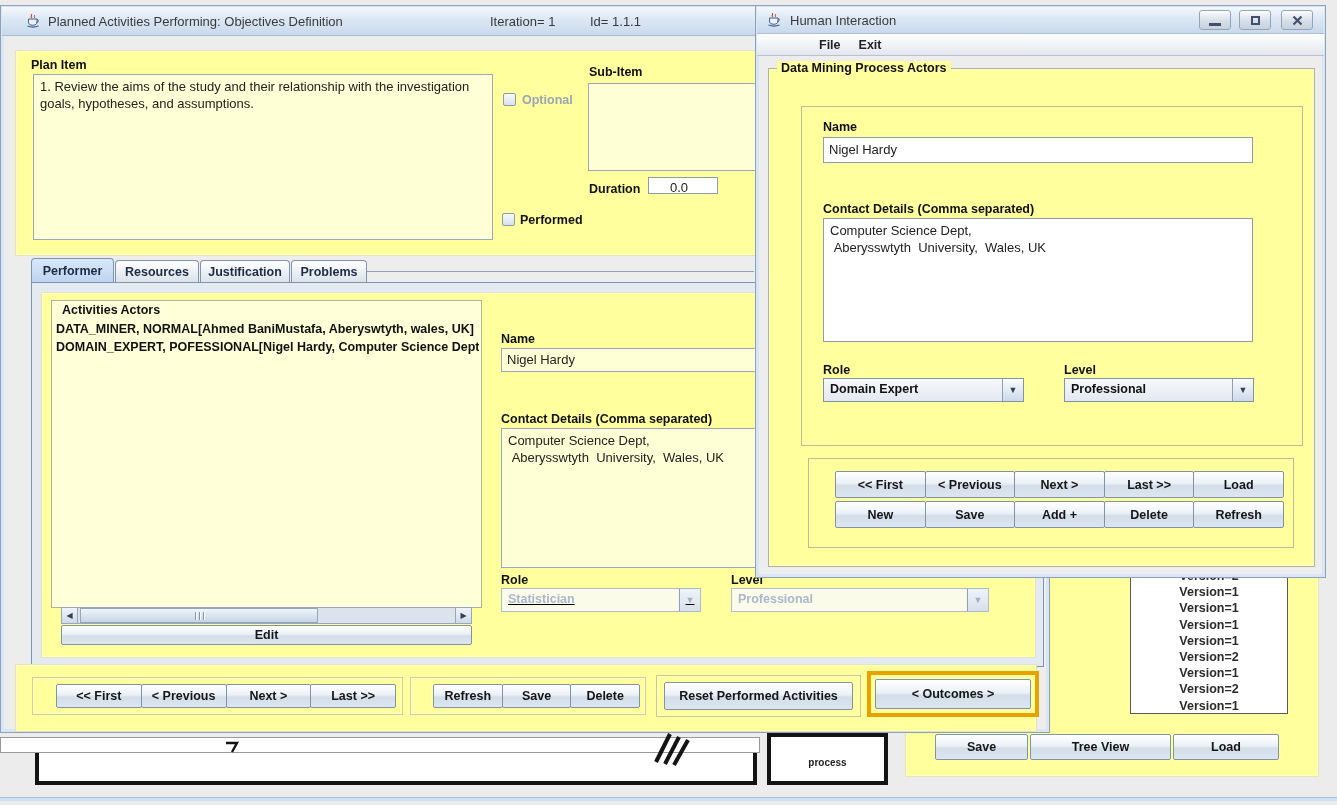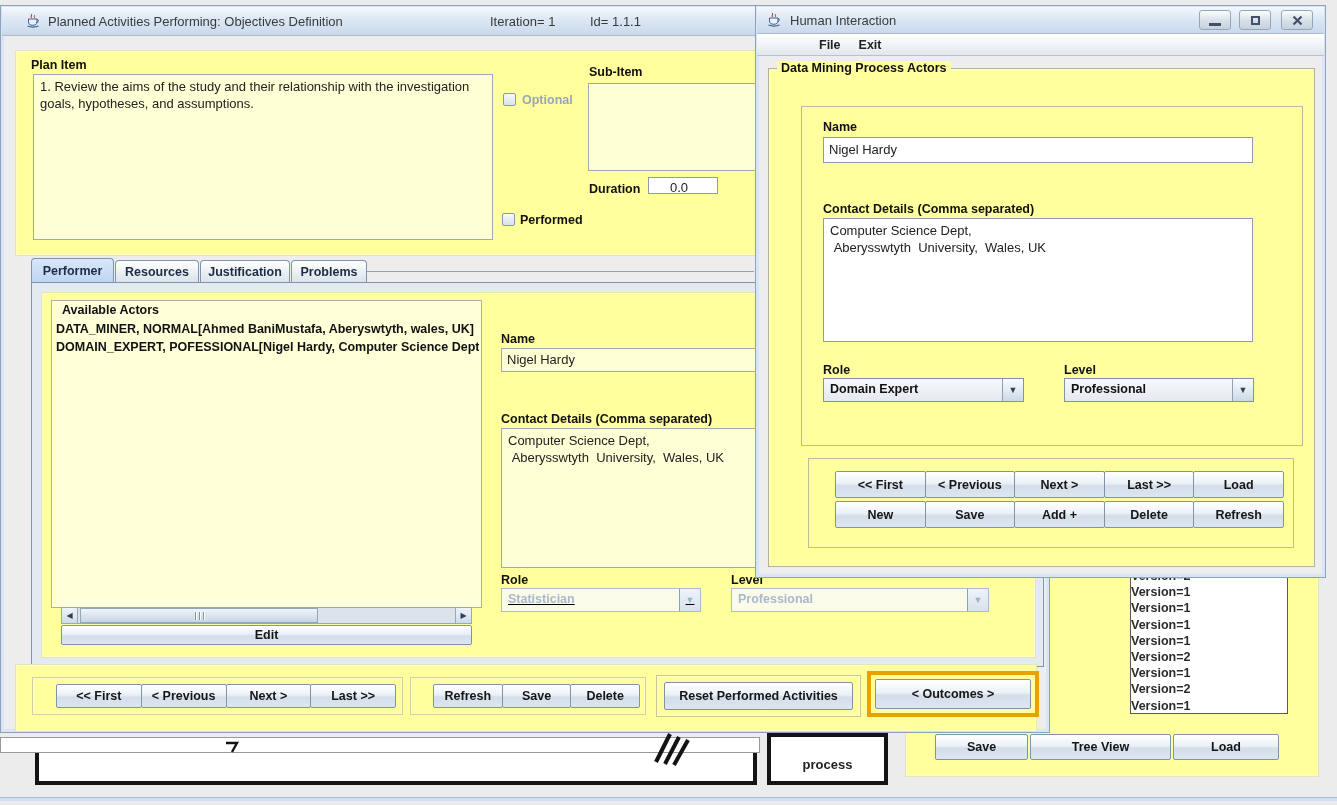--- a/index.html
+++ b/index.html
@@ -68,21 +68,21 @@
               display:flex; align-items:center; justify-content:center; gap:3px; }
   .grip { width:1px; height:8px; background:#7f95ac; box-shadow:1px 0 0 #fff; }
 
   .legend { position:absolute; top:-8px; left:8px; padding:0 4px; font-weight:bold;
             font-size:12.5px; color:#111; }
 
   .winbtn { width:32px; height:20px; border:1px solid #93a5b8; border-radius:3px;
             background:linear-gradient(180deg,#fcfdfe,#d6dfe8 55%,#c7d2de);
             display:flex; align-items:center; justify-content:center; }
 
-  .vrow { height:16.2px; line-height:16.2px; text-align:left; 
+  .vrow { height:16.2px; line-height:16.2px; text-align:center; 
           font-size:12.5px; font-weight:bold; color:#2b2b2b; }
 
   .blackbox { position:absolute; background:#ffffff; border:4px solid #141414; }
 </style>
 </head>
 <body>
 
 <div class="stage">
 
   <div style="position:absolute; left:900px; top:558px; width:437px; height:247px; background:#ececec;">
@@ -108,21 +108,21 @@
     <div style="position:absolute; left:0; top:23px; width:760px; height:16px; background:#ffffff; border:1px solid #9a9a9a;"></div>
     <svg style="position:absolute; left:224px; top:26px;" width="16" height="14" viewBox="0 0 16 14">
       <path d="M2 3 L13 3 L8 12" fill="none" stroke="#141414" stroke-width="2.4"></path>
     </svg>
     <svg style="position:absolute; left:648px; top:16px;" width="46" height="36" viewBox="0 0 46 36">
       <path d="M8 32 L22 4" stroke="#141414" stroke-width="4"></path>
       <path d="M17 34 L31 7" stroke="#141414" stroke-width="4"></path>
       <path d="M26 35 L40 10" stroke="#141414" stroke-width="4"></path>
     </svg>
     <div class="blackbox" style="left:767px; top:19px; width:121px; height:52px; text-align:center;">
-      <div style="font-size:13px; font-weight:bold; color:#222; margin-top:20px;">process</div>
+      <div style="font-size:10px; font-weight:bold; color:#222; margin-top:20px;">process</div>
     </div>
   </div>
   <div style="position:absolute; left:0; top:797px; width:1337px; height:4px; background:#cfe0f2; border-top:1px solid #a6bfda;"></div>
 
   <div class="window" style="left:0; top:5px; width:1050px; height:728px;">
     <div class="titlebar">
       <svg style="margin-left:23px;" width="16" height="16" viewBox="0 0 16 16">
         <path d="M6.2 1.2 C7.8 2.4 5 3.2 6.6 4.8" fill="none" stroke="#c03a2b" stroke-width="1.1"></path>
         <path d="M9.2 2.0 C10.4 2.9 8.4 3.6 9.6 4.8" fill="none" stroke="#c03a2b" stroke-width="1"></path>
         <path d="M3.5 6 h8.5 v2.8 a4.2 3.4 0 0 1 -8.5 0 z" fill="#edf2f8" stroke="#3f5d8c" stroke-width="1"></path>
@@ -157,21 +157,21 @@
       </div>
     <div class="tab" style="left:290px; top:254px; width:76px; height:23px;">
       <span>Problems</span>
       </div>
     <div style="position:absolute; left:366px; top:265px; width:387px; height:1px; background:#8ea2b8;"></div>
 
     <div style="position:absolute; left:30px; top:276px; width:1013px; height:385px; border:1px solid #7e95ad; background:#e4eaf2;"></div>
     <div class="panel-y" style="left:40px; top:286px; width:995px; height:366px;"></div>
 
     <div class="group-b" style="position:absolute; left:50px; top:294px; width:431px; height:308px; background:#ffffd8;">
-      <div class="legend" style="background:#ffffd8; top:2px; left:6px;">Available Actors</div>
+      <div class="legend" style="background:#ffffd8; top:2px; left:6px;">Activities Actors</div>
       <div style="position:absolute; left:4px; top:20px; right:2px; bottom:2px; overflow:hidden;">
         <div style="font-size:12.5px; font-weight:bold; color:#111; white-space:nowrap; line-height:17.5px;">DATA_MINER, NORMAL[Ahmed BaniMustafa, Aberyswtyth, wales, UK]</div>
         <div style="font-size:12.5px; font-weight:bold; color:#111; white-space:nowrap; line-height:17.5px;">DOMAIN_EXPERT, POFESSIONAL[Nigel Hardy, Computer Science Dept, A</div>
       </div>
     </div>
     <div class="sb" style="left:60px; top:601px; width:411px; height:17px;">
       <div class="sb-btn l">◀</div>
       <div class="sb-track">
         <div class="sb-thumb">
           <span class="grip"></span>

